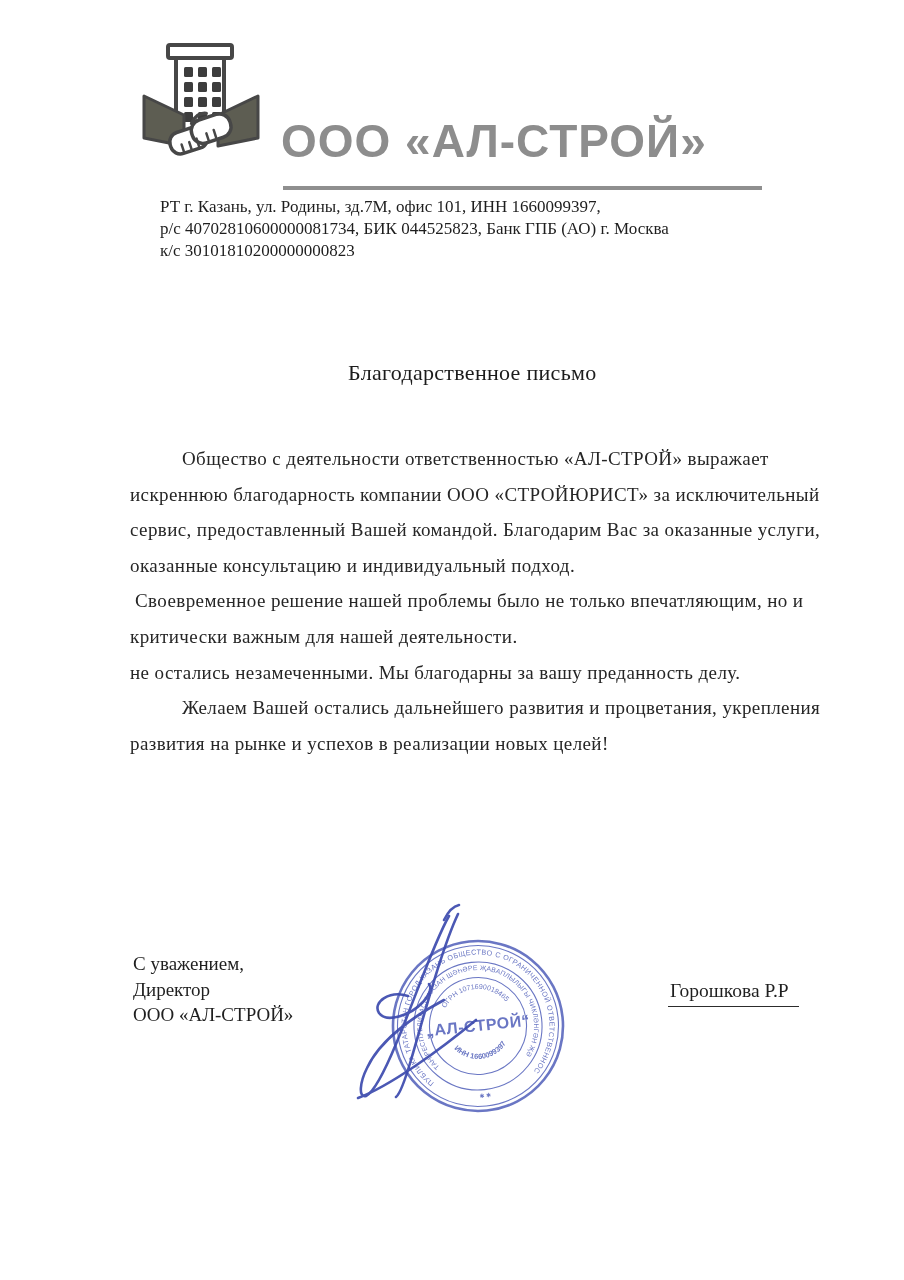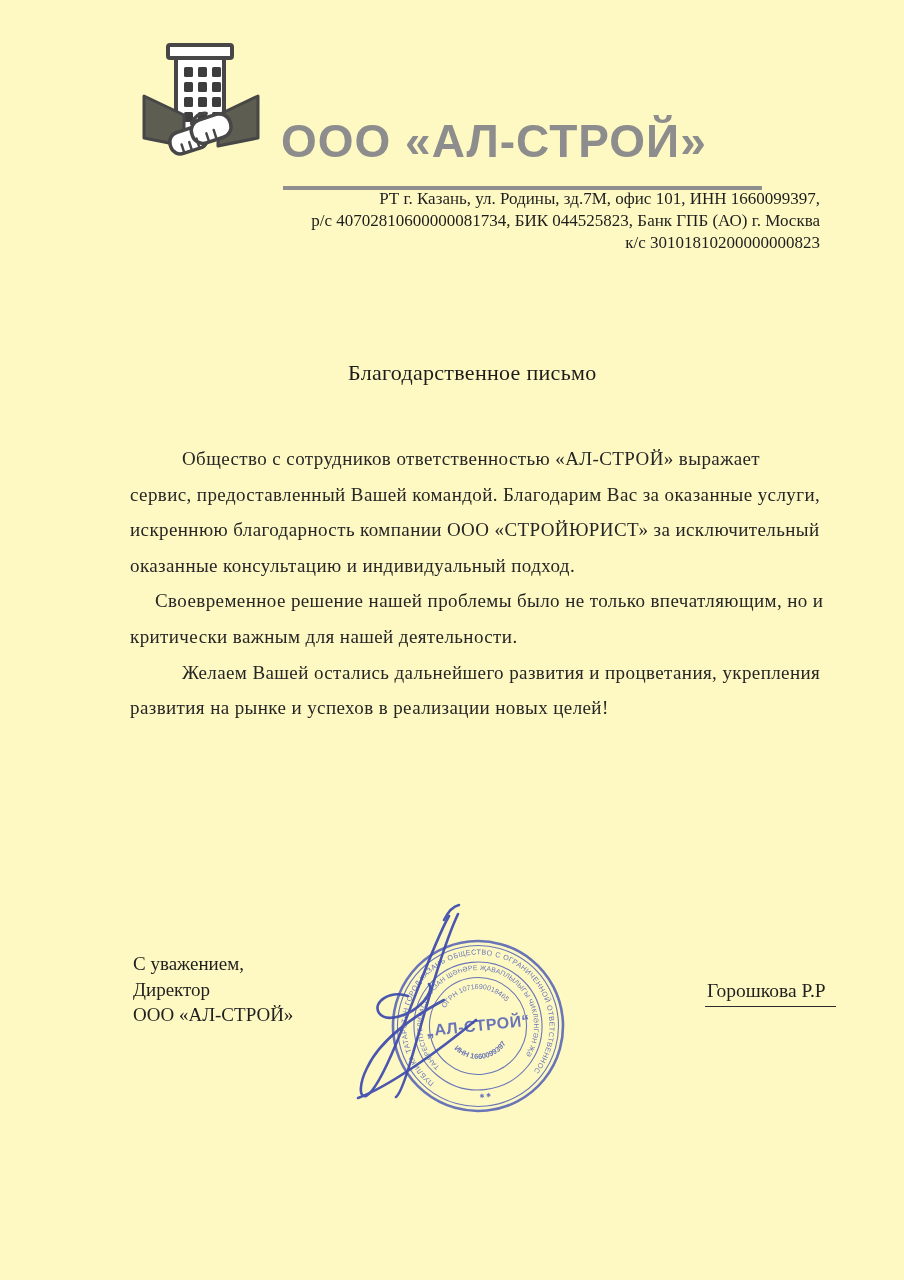--- a/index.html
+++ b/index.html
@@ -1,46 +1,46 @@
 <!DOCTYPE html>
 <html><head>
 <meta charset="utf-8">
 <style>
   html,body{margin:0;padding:0;background:#e8e8e8;}
   .page{
-    position:relative;width:904px;height:1280px;background:#fef9c3;
+    position:relative;width:904px;height:1280px;background:#ffffff;
     font-family:"Liberation Serif", serif;color:#262626;overflow:hidden;margin:0 auto;
   }
   .logo{position:absolute;left:142px;top:40px;}
   .company-name{
     position:absolute;left:281px;top:114px;
     font-family:"Liberation Sans", sans-serif;font-weight:700;font-size:46px;
     color:#8d8d8d;letter-spacing:1px;white-space:nowrap;
   }
   .company-underline{position:absolute;left:283px;top:186px;width:479px;height:4px;background:#8f8f8f;}
   .address{
-    position:absolute;left:160px;top:188px;width:660px;text-align:right;
+    position:absolute;left:160px;top:196px;width:660px;text-align:left;
     font-size:17px;line-height:22px;color:#1e1e1e;
   }
   .letter-title{
     position:absolute;left:348px;top:360px;font-size:22px;font-weight:400;
     color:#1c1c1c;letter-spacing:.3px;white-space:nowrap;
   }
   .letter-body{
     position:absolute;left:130px;top:441px;width:745px;
     font-size:19px;line-height:35.6px;letter-spacing:.4px;color:#262626;
   }
   .letter-body .line{white-space:nowrap;}
   .letter-body .indent{text-indent:52px;}
-  .letter-body .indent-sm{text-indent:5px;margin-left:20px;}
+  .letter-body .indent-sm{text-indent:5px;}
   .closing{
     position:absolute;left:133px;top:951px;font-size:19px;line-height:25.5px;color:#1f1f1f;
   }
   .signer{
-    position:absolute;left:705px;top:980px;font-size:19.5px;color:#1f1f1f;
+    position:absolute;left:668px;top:980px;font-size:19.5px;color:#1f1f1f;
     border-bottom:1.6px solid #2c2c2c;padding:0 10px 4px 2px;white-space:nowrap;
   }
   .stamp{position:absolute;left:388px;top:936px;width:180px;height:180px;transform:rotate(-6deg);opacity:.9;}
   .stamp text{font-family:"Liberation Sans", sans-serif;}
   .signature-ink{position:absolute;left:328px;top:898px;width:175px;height:215px;opacity:.92;}
 </style>
 </head>
 <body>
 
 <div class="page">
@@ -80,26 +80,27 @@
 
   <div class="address">
     <div>РТ г. Казань, ул. Родины, зд.7М, офис 101, ИНН 1660099397,</div>
     <div>р/с 40702810600000081734, БИК 044525823, Банк ГПБ (АО) г. Москва</div>
     <div>к/с 30101810200000000823</div>
   </div>
 
   <div class="letter-title">Благодарственное письмо</div>
 
   <div class="letter-body">
-    <div class="line indent">Общество с сотрудников ответственностью «АЛ-СТРОЙ» выражает</div>
+    <div class="line indent">Общество с деятельности ответственностью «АЛ-СТРОЙ» выражает</div>
+    <div class="line">искреннюю благодарность компании ООО «СТРОЙЮРИСТ» за исключительный</div>
     <div class="line">сервис, предоставленный Вашей командой. Благодарим Вас за оказанные услуги,</div>
-    <div class="line">искреннюю благодарность компании ООО «СТРОЙЮРИСТ» за исключительный</div>
     <div class="line">оказанные консультацию и индивидуальный подход.</div>
     <div class="line indent-sm">Своевременное решение нашей проблемы было не только впечатляющим, но и</div>
     <div class="line">критически важным для нашей деятельности.</div>
+    <div class="line">не остались незамеченными. Мы благодарны за вашу преданность делу.</div>
     <div class="line indent">Желаем Вашей остались дальнейшего развития и процветания, укрепления</div>
     <div class="line">развития на рынке и успехов в реализации новых целей!</div>
   </div>
 
   <div class="closing">
     <div>С уважением,</div>
     <div>Директор</div>
     <div>ООО «АЛ-СТРОЙ»</div>
   </div>
 

